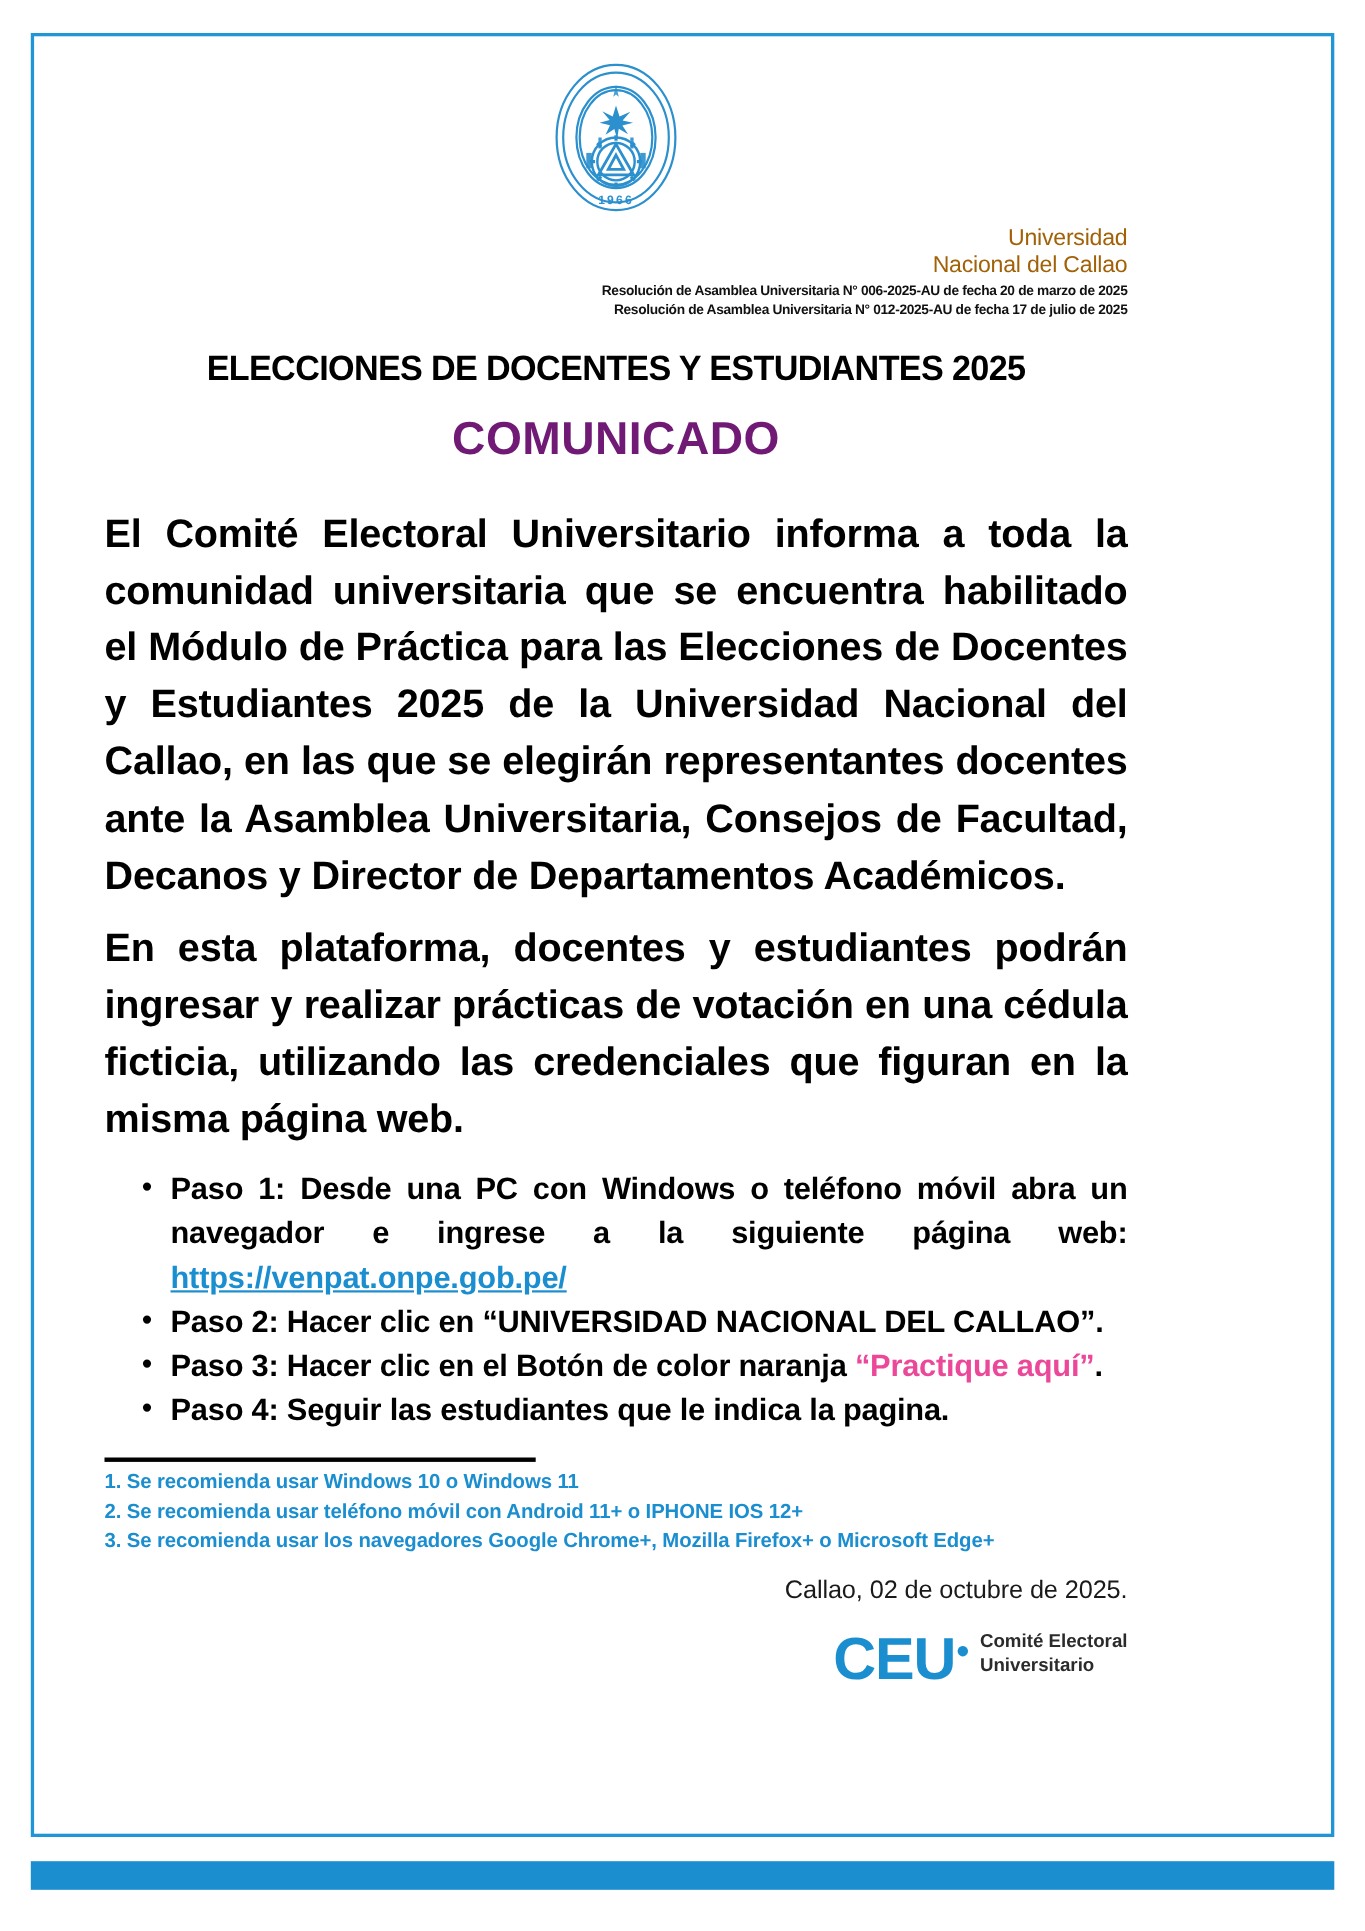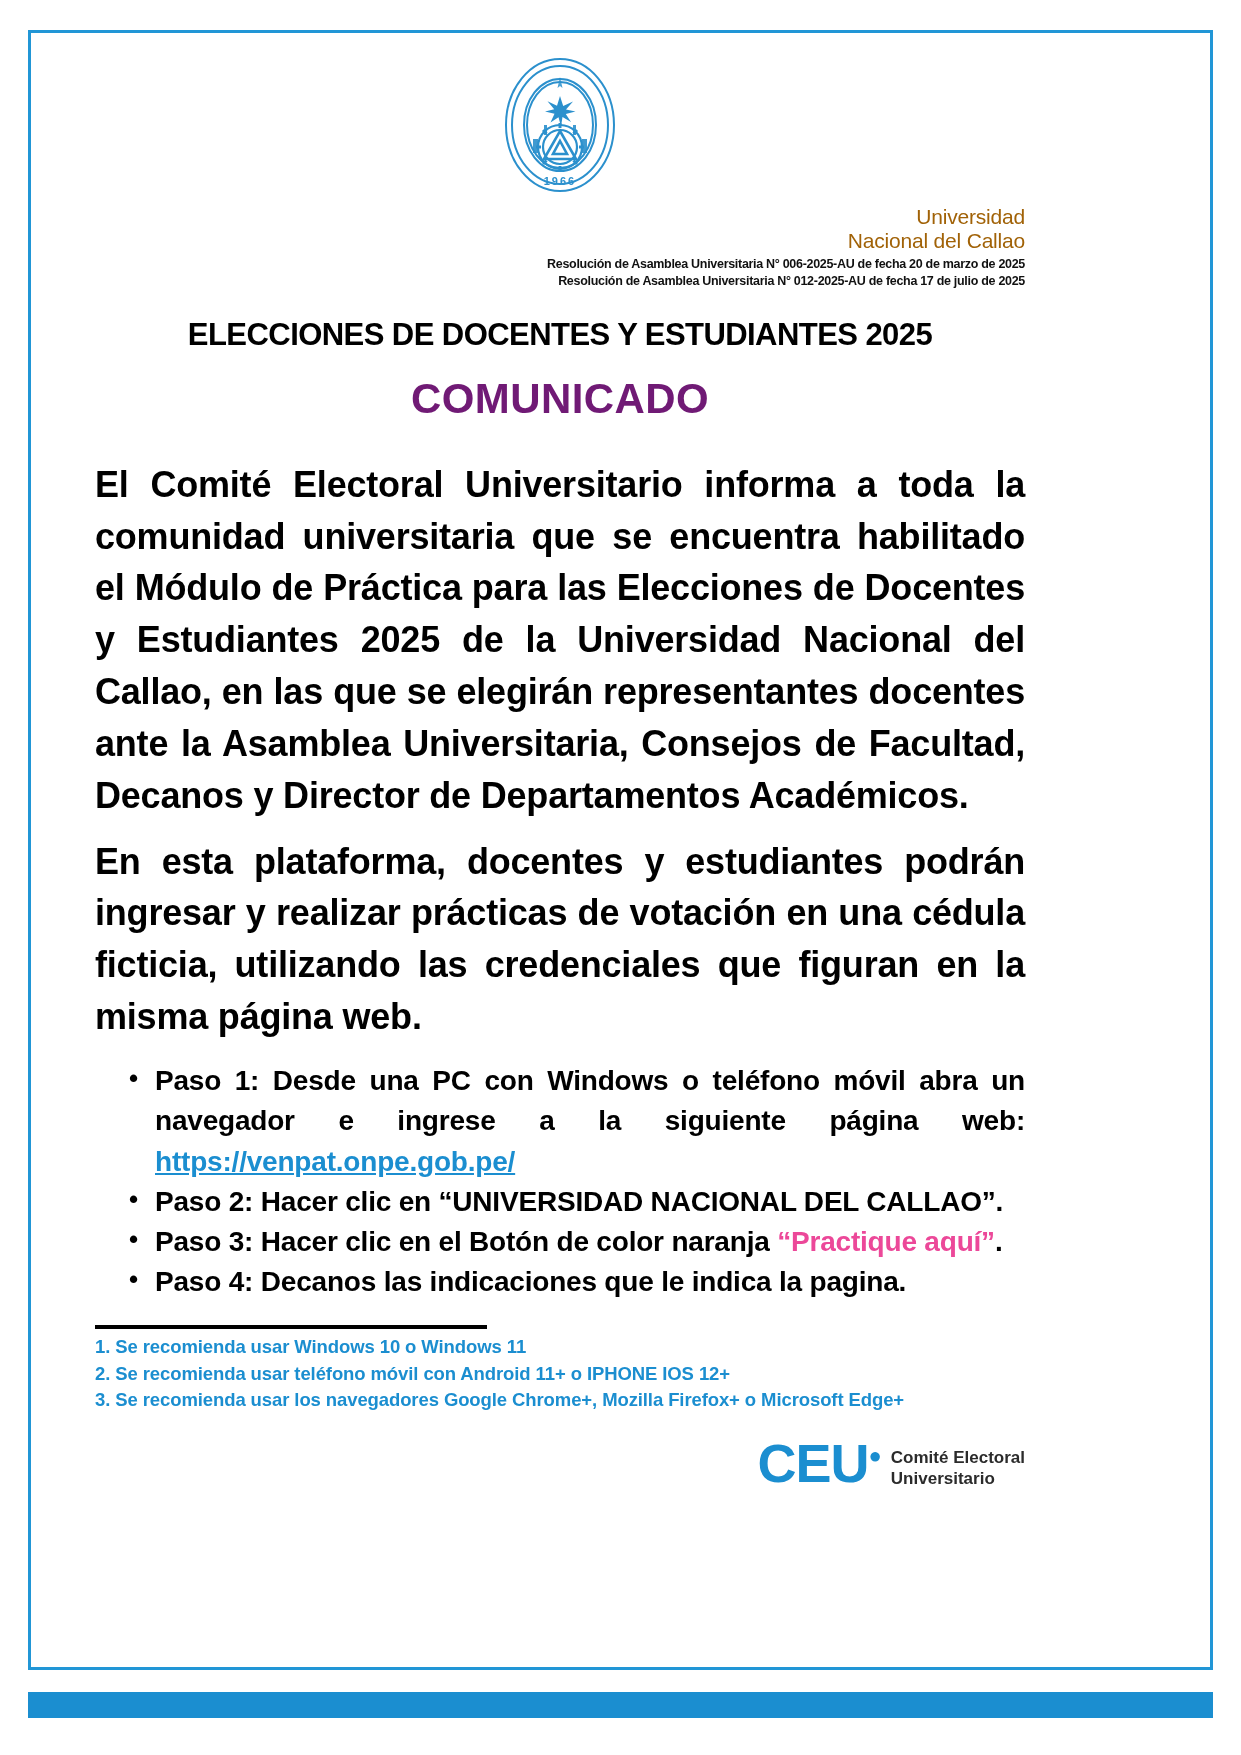--- a/index.html
+++ b/index.html
@@ -156,21 +156,21 @@
     text-align: right;
     font-size: 23px;
     font-weight: normal;
     color: #1a1a1a;
     letter-spacing: -0.1px;
   }
   .ceu-block {
     margin-top: 22px;
     display: flex;
     justify-content: flex-end;
-    align-items: flex-end;
+    align-items: flex-start;
     gap: 10px;
   }
   .ceu-mark {
     font-size: 54px;
     font-weight: bold;
     color: #1b8ed0;
     letter-spacing: -1px;
     line-height: 1;
     position: relative;
   }
@@ -264,31 +264,32 @@
     <p class="para p2">En esta plataforma, docentes y estudiantes podrán ingresar y realizar prácticas de votación en una cédula ficticia, utilizando las credenciales que figuran en la misma página web.</p>
 
 
     <ul class="steps">
       <li><span>Paso 1: Desde una PC con Windows o teléfono móvil abra un navegador e ingrese a la siguiente página web: </span><a class="weblink" href="#">https://venpat.onpe.gob.pe/</a></li>
 
       <li>Paso 2: Hacer clic en “UNIVERSIDAD NACIONAL DEL CALLAO”.</li>
 
       <li><span>Paso 3: Hacer clic en el Botón de color naranja </span><span class="orange">“Practique aquí”</span><span>.</span></li>
 
-      <li class="last">Paso 4: Decanos las indicaciones que le indica la pagina.</li>
+      <li class="last">Paso 4: Seguir las estudiantes que le indica la pagina.</li>
     </ul>
 
     <div class="fn-rule"></div>
 
     <div class="footnotes">
       <span class="fn">1. Se recomienda usar Windows 10 o Windows 11</span>
       <span class="fn">2. Se recomienda usar teléfono móvil con Android 11+ o IPHONE IOS 12+</span>
       <span class="fn just">3. Se recomienda usar los navegadores Google Chrome+, Mozilla Firefox+ o Microsoft Edge+</span>
     </div>
 
+    <div class="place-date">Callao, 02 de octubre de 2025.</div>
 
     <div class="ceu-block">
       <div class="ceu-mark"><span>CEU</span><span class="dot">●</span></div>
       <div class="ceu-words">
         <span>Comité Electoral</span>
         <span>Universitario</span>
       </div>
     </div>
 
   </div>

